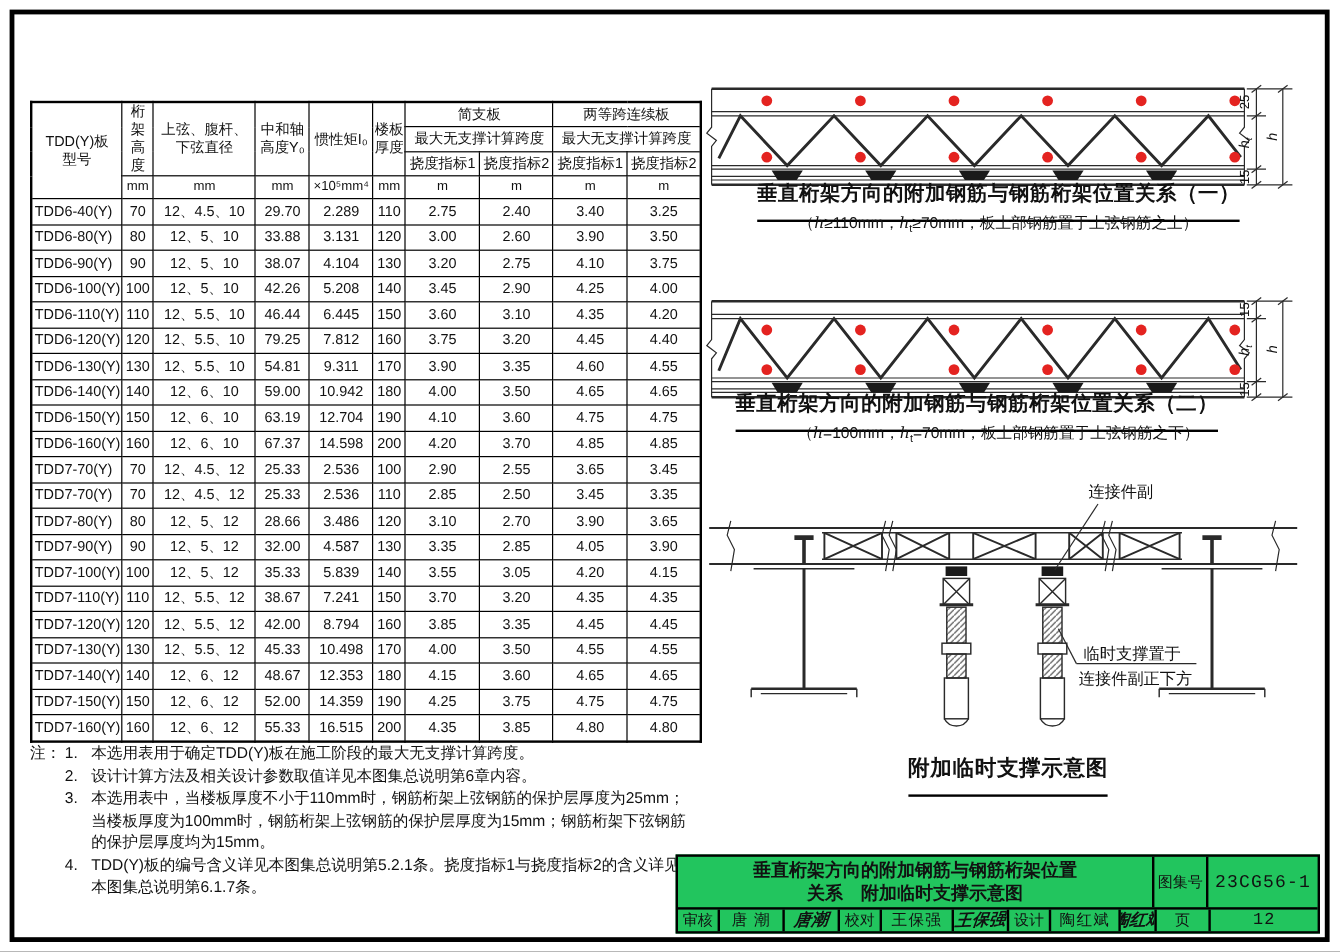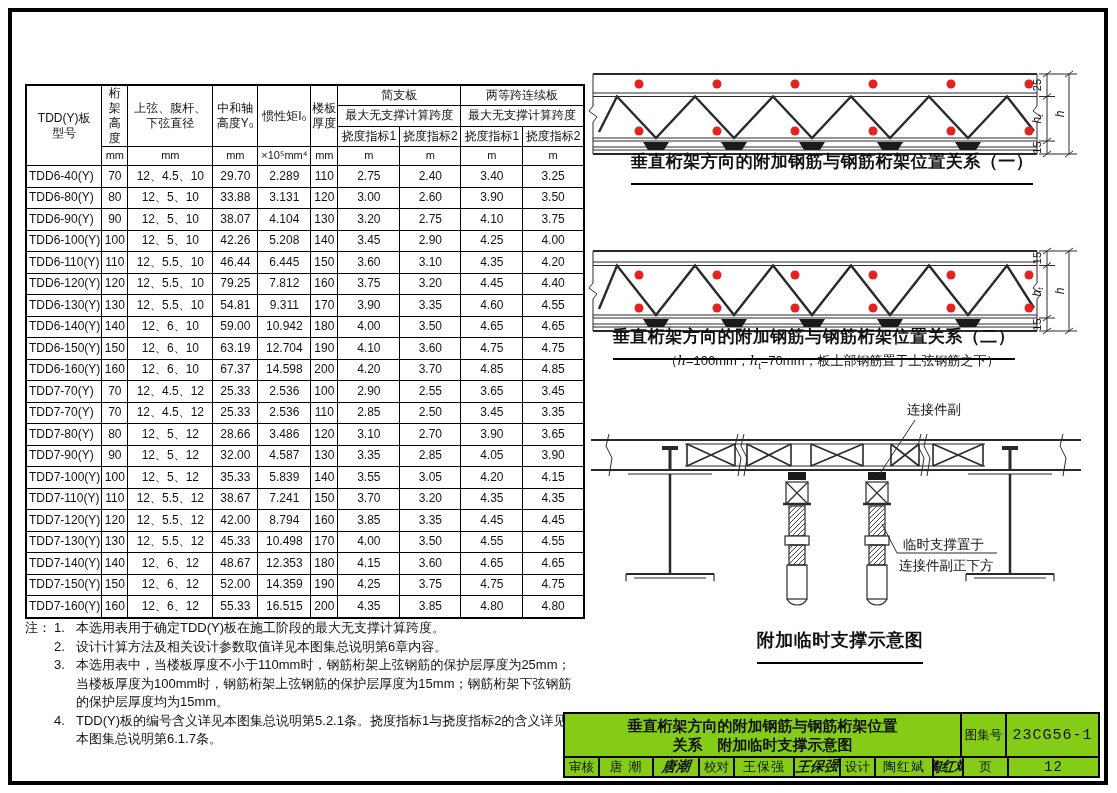--- a/index.html
+++ b/index.html
@@ -35,21 +35,21 @@
   .dg-title{position:absolute;width:494px;text-align:center;font-size:17px;font-weight:bold;}
   .dg-title span{display:inline-block;border-bottom:2.5px solid #000;padding-bottom:10px;letter-spacing:.5px;}
   .dg-sub{position:absolute;width:494px;text-align:center;font-size:13px;}
   .dg-sub i{font-style:italic;font-family:"DejaVu Serif",serif;}
   .dg-sub sub{font-size:9px;}
   svg text{fill:#111;stroke:none;font-family:"Liberation Sans","DejaVu Sans",sans-serif;}
   .dot{fill:var(--red,#e42320);stroke:none;}
 
   
   .tblock{position:absolute;left:563px;top:712px;width:537px;height:66px;border:2px solid #000;
-          box-sizing:border-box;display:flex;flex-direction:column;background:#84cc16;}
+          box-sizing:border-box;display:flex;flex-direction:column;background:#22c55e;}
   .tb-r1{display:flex;height:43px;border-bottom:2px solid #000;}
   .tb-r2{display:flex;flex:1;}
   .tb-cell{border-right:2px solid #000;display:flex;align-items:center;justify-content:center;
            box-sizing:border-box;overflow:hidden;}
   .tb-cell:last-child{border-right:none;}
   .tb-main{width:397px;flex-direction:column;font-size:15px;font-weight:bold;line-height:19px;}
   .tb-atlas-label{width:45px;font-size:12.5px;}
   .tb-atlas-no{flex:1;font-size:15px;letter-spacing:1px;font-family:Liberation Mono, monospace;}
   .tb-r2 .lab{font-size:12.5px;}
   .tb-r2 .nam{font-size:13px;letter-spacing:1px;}
@@ -446,20 +446,23 @@
       </g>
     </g>
     <text font-size="11" text-anchor="middle" transform="translate(456,23) rotate(-90)">25</text>
     <text font-size="12" font-style="italic" text-anchor="middle" transform="translate(456,57) rotate(-90)"><tspan>h</tspan><tspan font-size="8" dy="2">t</tspan></text>
     <text font-size="11" text-anchor="middle" transform="translate(456,85.5) rotate(-90)">15</text>
     <text font-size="12" font-style="italic" text-anchor="middle" transform="translate(479,52) rotate(-90)">h</text>
   </svg>
   <div class="dg-title" style="left:585px;top:150px;">
     <span>垂直桁架方向的附加钢筋与钢筋桁架位置关系（一）</span>
   </div>
+  <div class="dg-sub" style="left:585px;top:177px;">
+    <span>（</span><i>h</i><span>≥110mm，</span><i>h</i><sub>t</sub><span>≥70mm，板上部钢筋置于上弦钢筋之上）</span>
+  </div>
 
   <svg style="position:absolute;left:585px;top:239px;" width="502" height="98" viewBox="0 0 502 98">
     <g stroke="#2a2a2a" fill="none" stroke-width="1">
       <line x1="8" y1="12" x2="452" y2="12" stroke-width="2"></line>
       <line x1="8" y1="23" x2="452" y2="23"></line>
       <line x1="8" y1="26.5" x2="452" y2="26.5"></line>
       <line x1="8" y1="76" x2="452" y2="76"></line>
       <line x1="8" y1="79" x2="452" y2="79"></line>
       <line x1="8" y1="85" x2="452" y2="85"></line>
       <line x1="8" y1="88" x2="452" y2="88"></line>

